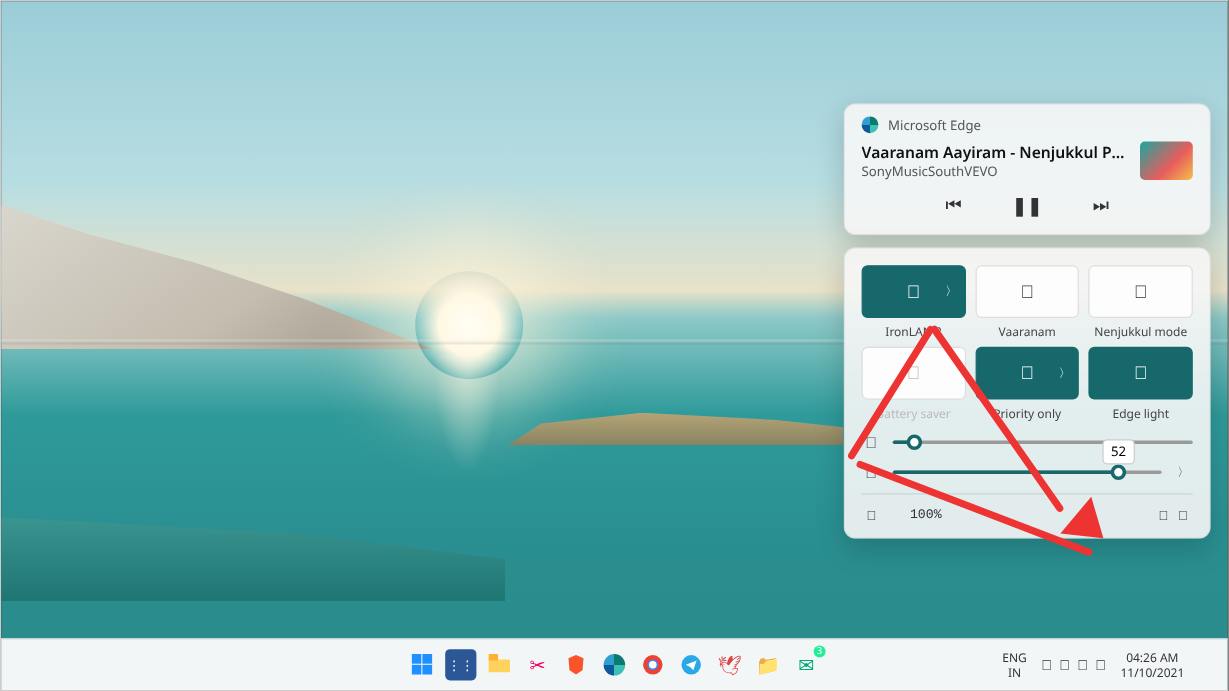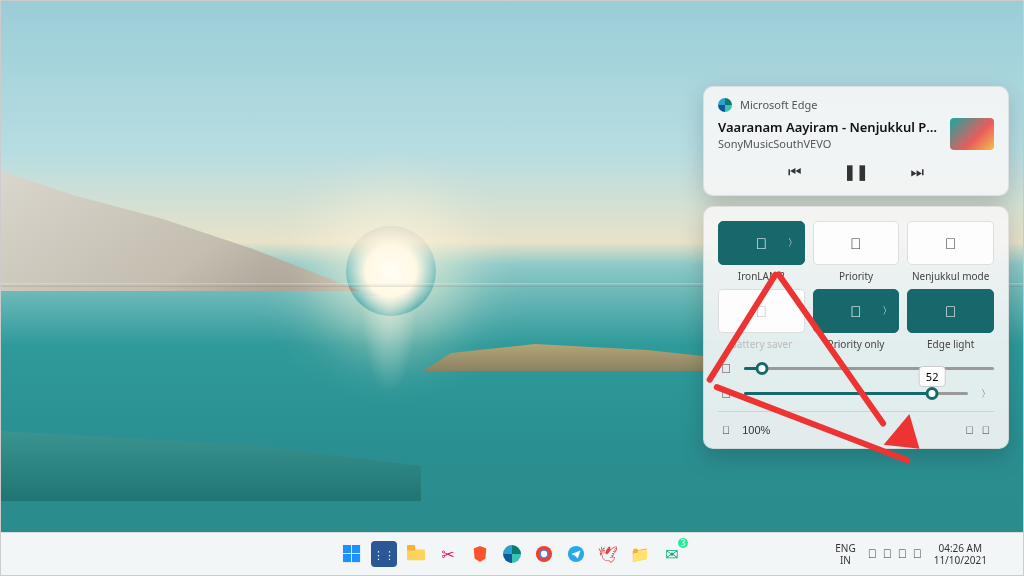--- a/index.html
+++ b/index.html
@@ -8,21 +8,21 @@
 .sun{position:absolute;left:345px;top:225px;width:90px;height:90px;border-radius:50%;background:radial-gradient(circle,#fffef5 0%,#fff8e3 40%,rgba(255,248,227,0) 70%);box-shadow:0 0 60px 30px rgba(255,246,220,.6)}
 .mountain{position:absolute;left:0;top:170px;width:360px;height:120px;background:linear-gradient(145deg,#d9d6cd 0%,#c4bdb0 60%,#9b9488 100%);clip-path:polygon(0 0,20% 20%,45% 40%,70% 65%,100% 100%,0 100%)}
 .horizon{position:absolute;left:0;right:0;top:282px;height:4px;background:linear-gradient(180deg,rgba(255,255,255,.3),rgba(0,0,0,.1))}
 .reflection{position:absolute;left:348px;top:295px;width:80px;height:140px;background:radial-gradient(ellipse 50% 100% at 50% 0%,rgba(255,248,230,.5),rgba(255,248,230,0) 70%)}
 .shore{position:absolute;right:320px;top:340px;width:280px;height:30px;background:linear-gradient(180deg,#b8a878,#8a8362);clip-path:polygon(10% 40%,40% 10%,80% 30%,100% 50%,100% 100%,0 100%);border-radius:40% 40% 0 0}
 .fore-shore{position:absolute;left:0;top:430px;width:420px;height:70px;background:linear-gradient(180deg,#3a948f,#1f7572);clip-path:polygon(0 0,60% 20%,100% 50%,100% 100%,0 100%)}
 
 
 .card{position:absolute;background:#f6f6f6e6;border-radius:10px;box-shadow:0 8px 24px rgba(0,0,0,.18);border:1px solid rgba(0,0,0,.08);backdrop-filter:blur(8px)}
 .media-card{right:14px;top:85px;width:276px;padding:10px 14px 14px}
-.media-head{display:flex;align-items:flex-end;gap:8px;font-size:11px;color:#555;margin-bottom:6px}
+.media-head{display:flex;align-items:flex-start;gap:8px;font-size:11px;color:#555;margin-bottom:6px}
 .edge-icon{width:14px;height:14px;border-radius:50%;background:conic-gradient(#0d7a72 0 25%,#3cc1b5 0 50%,#0c5a99 0 75%,#2f9fd0 0)}
 .media-body{display:flex;gap:8px}
 .media-text{flex:1;min-width:0}
 .media-title{font-size:13px;font-weight:600;color:#111;white-space:nowrap;overflow:hidden;text-overflow:ellipsis}
 .media-sub{font-size:11px;color:#555}
 .thumb{width:44px;height:32px;border-radius:4px;background:linear-gradient(135deg,#1aa7a0,#e85c5c 60%,#f3c04a)}
 .media-controls{display:flex;justify-content:center;gap:42px;margin-top:12px;color:#333}
 .media-controls span{cursor:pointer;font-size:15px;font-family:"Segoe MDL2 Assets","Segoe Fluent Icons",sans-serif}
 
 .qs-card{right:14px;top:205px;width:276px;padding:14px 14px 8px}
@@ -92,21 +92,21 @@
   </div>
 
   <div class="card qs-card">
     <div class="qs-grid" id="qs-grid">
         <div class="tile-col">
           <div class="tile on" style="font-family: &quot;Segoe MDL2 Assets&quot;, &quot;Segoe Fluent Icons&quot;, sans-serif;"><span class="chev">〉</span></div>
           <div class="tile-label">IronLAN 2</div>
         </div>
         <div class="tile-col">
           <div class="tile" style="font-family: &quot;Segoe MDL2 Assets&quot;, &quot;Segoe Fluent Icons&quot;, sans-serif;"></div>
-          <div class="tile-label">Priority</div>
+          <div class="tile-label">Vaaranam</div>
         </div>
         <div class="tile-col">
           <div class="tile" style="font-family: &quot;Segoe MDL2 Assets&quot;, &quot;Segoe Fluent Icons&quot;, sans-serif;"></div>
           <div class="tile-label">Nenjukkul mode</div>
         </div>
         <div class="tile-col">
           <div class="tile disabled" style="font-family: &quot;Segoe MDL2 Assets&quot;, &quot;Segoe Fluent Icons&quot;, sans-serif;"></div>
           <div class="tile-label disabled">Battery saver</div>
         </div>
         <div class="tile-col">
@@ -133,21 +133,21 @@
           <div class="fill" id="vol-fill" style="width: 84%;"></div>
           <div class="thumb-dot" id="vol-thumb" style="left: 84%;"></div>
           <div class="val-tip" id="vol-tip" style="left: 84%;">52</div>
         </div>
         <span class="ico" style="font-size:10px">〉</span>
       </div>
     </div>
 
     <div class="qs-foot">
       <span></span>
-      <span style="font-family:Liberation Sans, sans-serif;margin-left:4px">100%</span>
+      <span style="font-family:Liberation Mono, monospace;margin-left:20px">100%</span>
       <span class="spacer"></span>
       <span></span>
       <span></span>
     </div>
   </div>
 
   <div class="ann-line" style="left:776px;top:268px;width:188px;transform:rotate(55deg)"></div>
   <div class="ann-line" style="left:776px;top:268px;width:130px;transform:rotate(122deg)"></div>
   <div class="ann-line" style="left:713px;top:382px;width:210px;transform:rotate(21deg)"></div>
   <div class="ann-head" style="left:892px;top:418px;transform:rotate(40deg)"></div>

